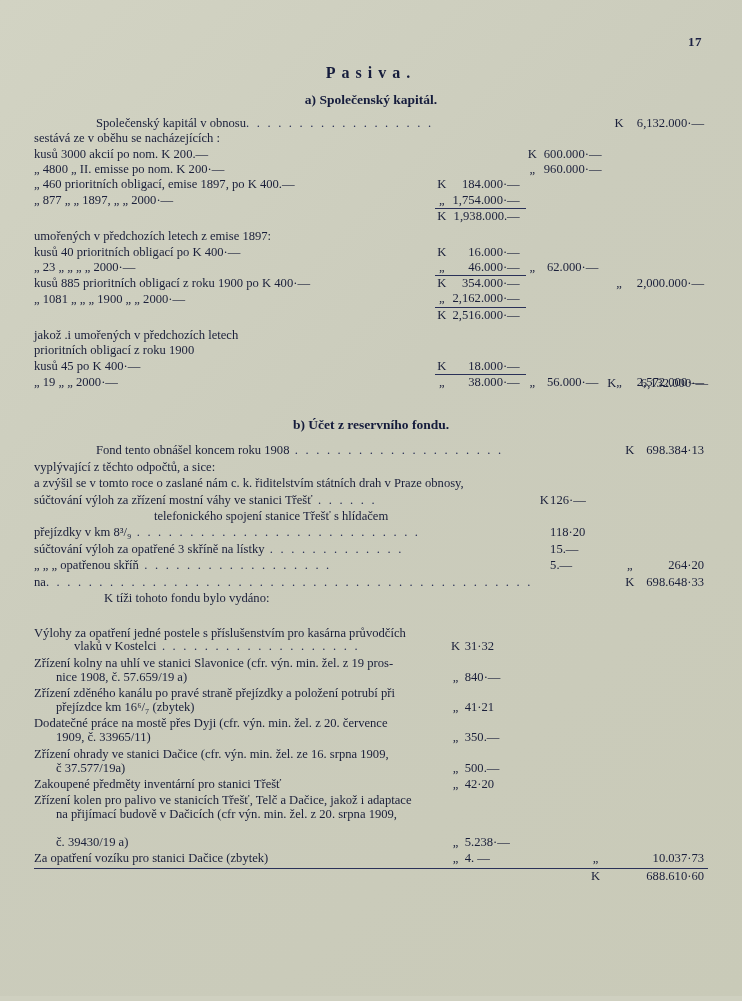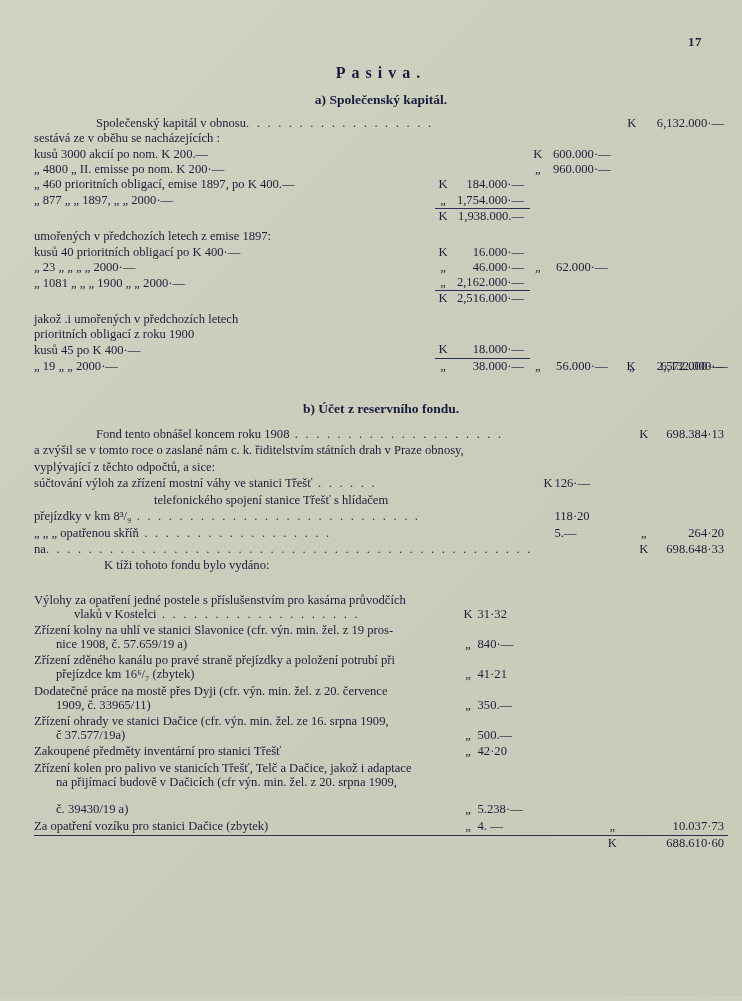--- a/index.html
+++ b/index.html
@@ -14,21 +14,21 @@
     color: #1a1f3a;
     overflow: hidden;
     position: relative;
   }
   .page {
     position: relative;
     width: 742px;
     height: 996px;
     background: linear-gradient(135deg, #d2d3c3 0%, #cbccbc 45%, #c9cab8 100%);
     box-sizing: border-box;
-    padding: 26px 14px 10px 34px;
+    padding: 26px 34px 10px 34px;
   }
   .page-number {
     position: absolute;
     top: 34px;
     right: 40px;
     font-size: 13px;
     font-weight: bold;
     letter-spacing: 0.5px;
     color: #1c2244;
   }
@@ -199,20 +199,29 @@
       <tr>
         <td class="c-label">„    23          „           „     „ „ 2000·—</td>
         <td class="c-k1">„</td>
         <td class="c-v1">46.000·—</td>
         <td class="c-k2">„</td>
         <td class="c-v2">62.000·—</td>
         <td class="c-k3"></td>
           <td class="c-v3"></td>
       </tr>
       <tr>
+        <td class="c-label">kusů 885 prioritních obligací z roku 1900 po K  400·—</td>
+        <td class="c-k1 rule-v1">K</td>
+        <td class="c-v1 rule-v1">354.000·—</td>
+        <td class="c-k2"></td>
+          <td class="c-v2"></td>
+        <td class="c-k3">„</td>
+        <td class="c-v3">2,000.000·—</td>
+      </tr>
+      <tr>
         <td class="c-label">„   1081          „            „       „     1900   „  „ 2000·—</td>
         <td class="c-k1">„</td>
         <td class="c-v1">2,162.000·—</td>
         <td class="c-k2"></td>
           <td class="c-v2"></td>
           <td class="c-k3"></td>
           <td class="c-v3"></td>
       </tr>
       <tr>
         <td class="c-label"></td>
@@ -280,24 +289,24 @@
   <table class="btable">
     <tbody>
       <tr>
         <td class="bl-label" style="padding-left:62px;"><span>Fond tento obnášel koncem roku 1908</span><span class="dots"> . . . . . . . . . . . . . . . . . . . .</span></td>
         <td class="bl-k"></td>
           <td class="bl-v"></td>
         <td class="bl-k2">K</td>
         <td class="bl-v2">698.384·13</td>
       </tr>
       <tr>
+        <td colspan="5">vyplývající z těchto odpočtů, a sice:</td>
+      </tr>
+      <tr>
         <td colspan="5">a zvýšil se v tomto roce o zaslané  nám  c. k.  řiditelstvím státních  drah  v Praze obnosy,</td>
-      </tr>
-      <tr>
-        <td colspan="5">vyplývající z těchto odpočtů, a sice:</td>
       </tr>
       <tr>
         <td class="bl-label"><span>súčtování výloh za zřízení mostní váhy ve stanici Třešť</span><span class="dots"> . . . . . .</span></td>
         <td class="bl-k">K</td>
         <td class="bl-v">126·—</td>
         <td class="bl-k2"></td>
           <td class="bl-v2"></td>
       </tr>
       <tr>
         <td class="bl-label" style="padding-left:120px;">telefonického spojení stanice Třešť s hlídačem</td>
@@ -307,20 +316,27 @@
           <td class="bl-v2"></td>
       </tr>
       <tr>
         <td class="bl-label"><span>přejízdky v km 8³/₉</span><span class="dots"> . . . . . . . . . . . . . . . . . . . . . . . . . . .</span></td>
         <td class="bl-k"></td>
         <td class="bl-v">118·20</td>
         <td class="bl-k2"></td>
           <td class="bl-v2"></td>
       </tr>
       <tr>
+        <td class="bl-label"><span>súčtování výloh za opatřené 3 skříně na lístky</span><span class="dots"> . . . . . . . . . . . . .</span></td>
+        <td class="bl-k"></td>
+        <td class="bl-v">15.—</td>
+        <td class="bl-k2"></td>
+          <td class="bl-v2"></td>
+      </tr>
+      <tr>
         <td class="bl-label"><span>„           „         „  opatřenou skříň</span><span class="dots"> . . . . . . . . . . . . . . . . . .</span></td>
         <td class="bl-k"></td>
         <td class="bl-v">5.—</td>
         <td class="bl-k2">„</td>
         <td class="bl-v2">264·20</td>
       </tr>
       <tr>
         <td class="bl-label"><span>na</span><span class="dots">. . . . . . . . . . . . . . . . . . . . . . . . . . . . . . . . . . . . . . . . . . . . . .</span></td>
         <td class="bl-k"></td>
           <td class="bl-v"></td>

